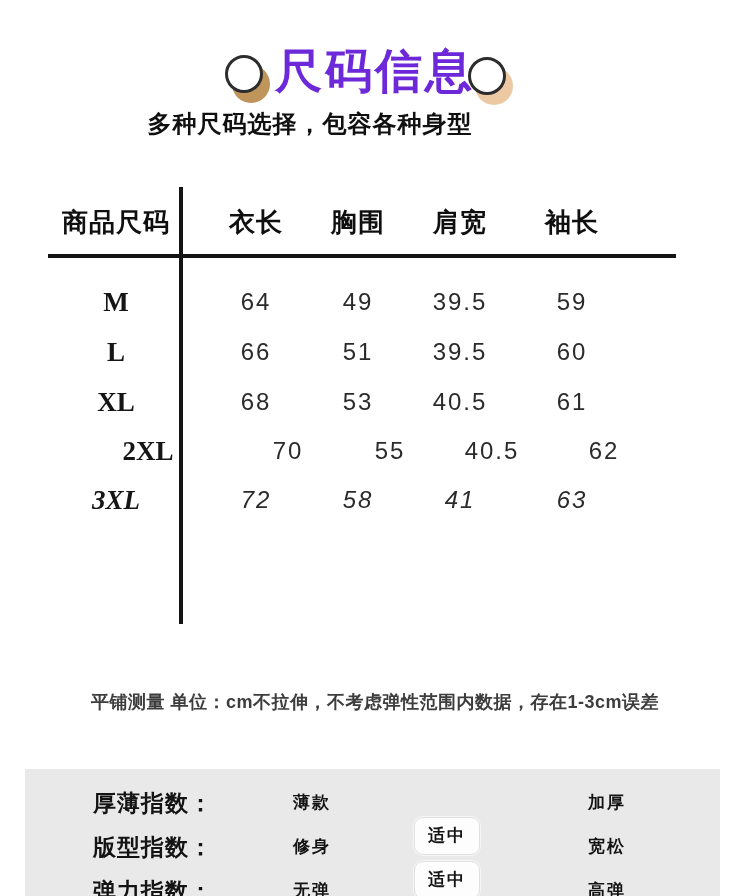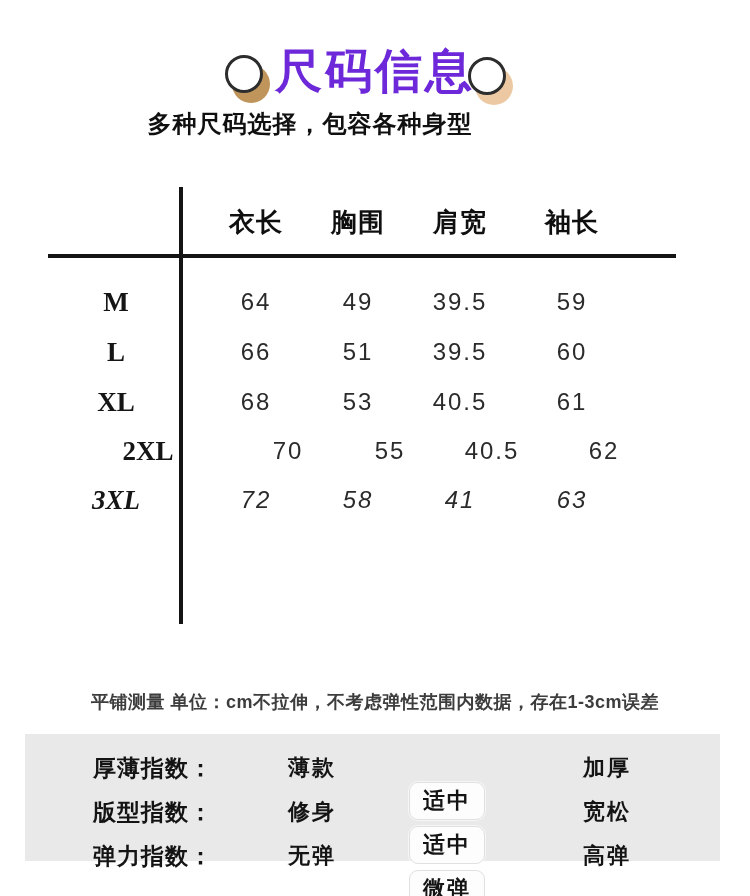--- a/index.html
+++ b/index.html
@@ -46,30 +46,30 @@
   .c-4{left:572px;}
   .th{font-size:26px;font-weight:bold;color:#0f0f0f;letter-spacing:1px;}
   .size-label{font-family:"Liberation Serif", serif;font-size:27px;font-weight:bold;color:#151515;}
   .num{font-size:24px;font-weight:400;color:#2b2b2b;letter-spacing:2px;}
   
   .note{
     position:absolute;top:690px;left:0;width:750px;height:24px;line-height:24px;
     text-align:center;font-size:18px;font-weight:bold;color:#3d3d3d;letter-spacing:0.5px;
   }
   
-  .index-panel{position:absolute;left:25px;top:734px;width:695px;height:127px;}
+  .index-panel{position:absolute;left:25px;top:769px;width:695px;height:127px;}
   .idx-row{position:relative;height:44px;line-height:44px;}
   .idx-row-first{margin-top:12px;}
   .idx-label{
     position:absolute;left:68px;top:0;font-size:23px;font-weight:bold;color:#141414;
     letter-spacing:1px;white-space:nowrap;
   }
   .opt{
     position:absolute;top:0;transform:translateX(-50%);
-    font-size:22px;font-weight:bold;color:#141414;white-space:nowrap;letter-spacing:2px;
+    font-size:17px;font-weight:bold;color:#141414;white-space:nowrap;letter-spacing:2px;
   }
   .opt-0{left:287px;}
   .opt-1{left:422px;}
   .opt-2{left:582px;}
   .opt.boxed{
     background:#fdfdfd;border:1px solid #e0e0e0;border-radius:9px;
     line-height:36px;top:3px;padding:0 13px;box-shadow:0 0 0 1px rgba(255,255,255,0.6);margin-top:33px;
   }
 </style>
 </head>
@@ -88,20 +88,21 @@
       <span class="ring"></span>
     </span>
   </div>
   <div class="subtitle">多种尺码选择，包容各种身型</div>
 
   <div>
     <div class="vline"></div>
     <div class="hline"></div>
 
     <div class="trow trow-header">
+      <span class="cell c-size th">商品尺码</span>
       <span class="cell c-1 th">衣长</span>
       <span class="cell c-2 th">胸围</span>
       <span class="cell c-3 th">肩宽</span>
       <span class="cell c-4 th">袖长</span>
     </div>
 
     <div class="trow trow-r0">
       <span class="cell c-size size-label">M</span>
       <span class="cell c-1 num">64</span>
       <span class="cell c-2 num">49</span>

